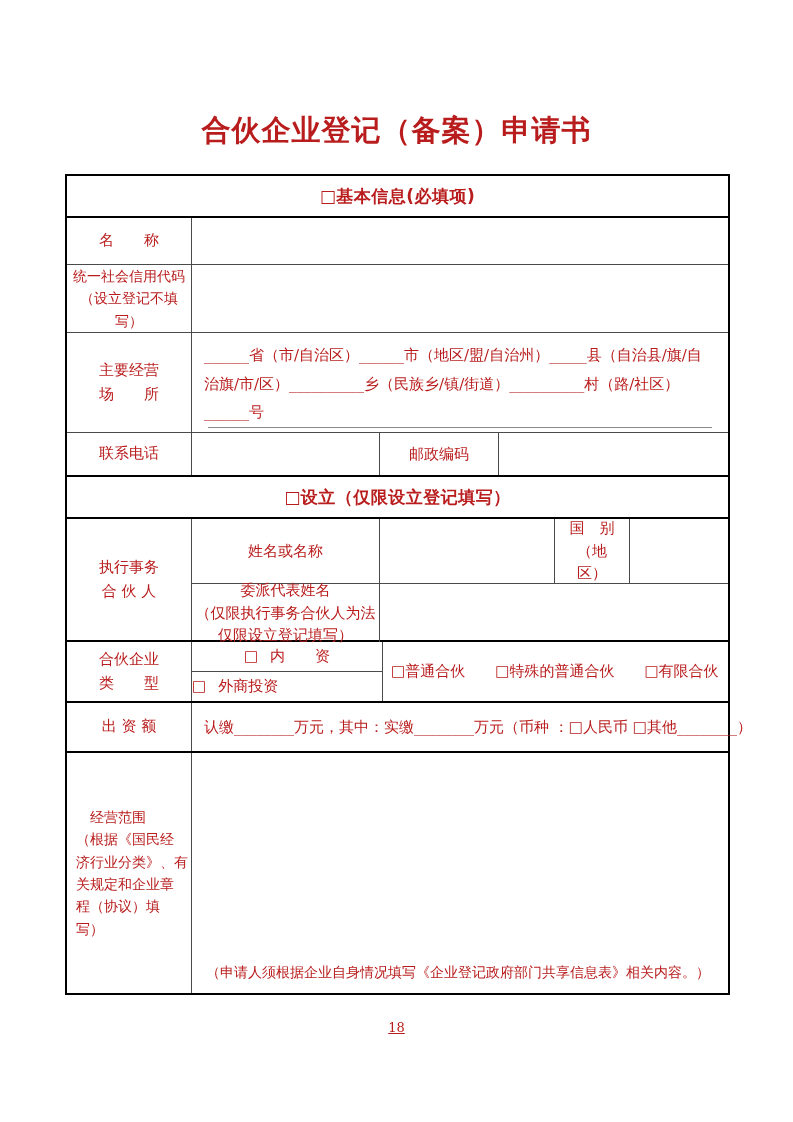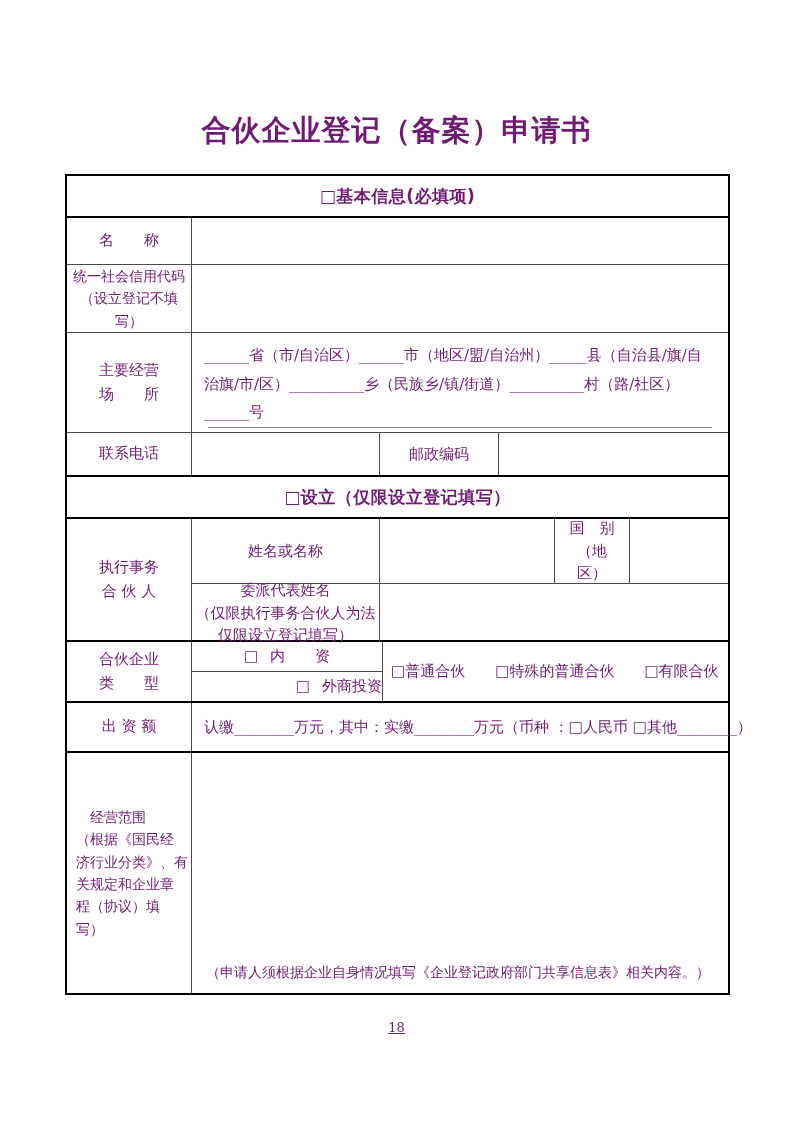--- a/index.html
+++ b/index.html
@@ -1,20 +1,20 @@
 <!DOCTYPE html>
 <html><head>
 <meta charset="utf-8">
 <style>
   html,body{margin:0;padding:0;background:#888;}
   .page{
     width:793px;height:1122px;background:#ffffff;position:relative;
     margin:0 auto;overflow:hidden;
     font-family:"DejaVu Serif","Liberation Serif",serif;
-    color:#701a75;
+    color:#b91c1c;
   }
   .title{
     margin:110px 0 0 0;text-align:center;
     font-size:29px;font-weight:bold;letter-spacing:1px;
     font-family:"DejaVu Serif","Liberation Serif",serif;
     line-height:40px;
   }
   .form-table{
     position:absolute;left:65px;top:174px;width:665px;
     border:2px solid #000;box-sizing:border-box;
@@ -149,21 +149,21 @@
       </div>
     </div>
 
     <div class="row h-r8 thick">
       <div class="cell label-cell">合伙企业
 类　　型</div>
       <div class="sub-col w-190" style="flex:0 0 190px;border-right:1px solid #4a4a4a;">
         <div class="sub-row type-h1" style="align-items:center;justify-content:center;">
           <span class="type-choice"><span class="cbx">□</span><span>内　　资</span></span>
         </div>
-        <div class="sub-row type-h2" style="align-items:center;justify-content:flex-end;">
+        <div class="sub-row type-h2" style="align-items:center;justify-content:flex-start;">
           <span class="type-choice"><span class="cbx">□</span><span>外商投资</span></span>
         </div>
       </div>
       <div class="cell options-cell last">
         <span class="option-item"><span class="cbx">□</span><span>普通合伙</span></span>
         <span class="option-item"><span class="cbx">□</span><span>特殊的普通合伙</span></span>
         <span class="option-item"><span class="cbx">□</span><span>有限合伙</span></span>
       </div>
     </div>
 

